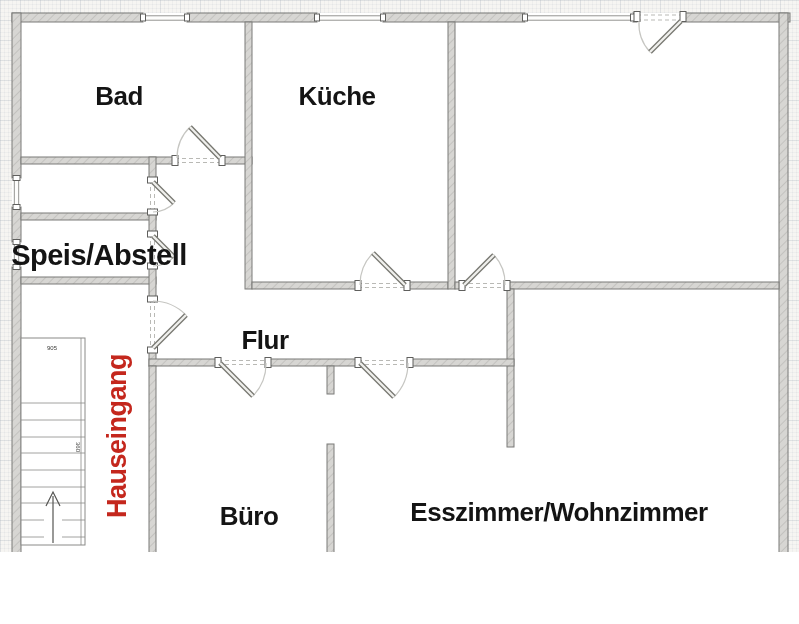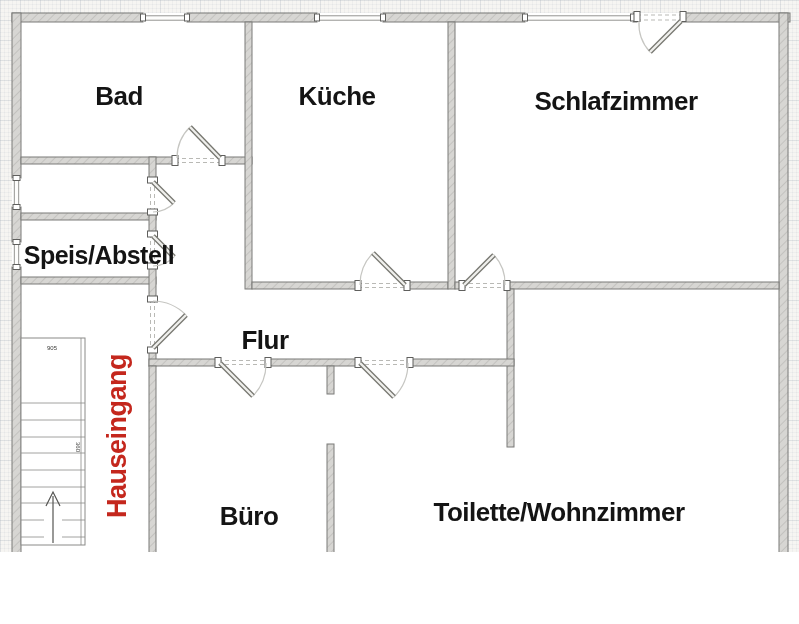--- a/index.html
+++ b/index.html
@@ -27,21 +27,21 @@
   .leafI{stroke:#efefec;stroke-width:2.4;fill:none;}
   .stairln{stroke:#8a8a88;stroke-width:0.8;fill:none;}
   .stairbox{fill:#ffffff;stroke:#8a8a88;stroke-width:1;}
   .arrow{stroke:#555553;stroke-width:1.2;fill:none;}
   .dim{font-size:6px;fill:#3a3a38;}
   .lbl{
     position:absolute;transform:translate(-50%,-50%);
     white-space:nowrap;font-weight:bold;font-size:26px;color:#141414;
     letter-spacing:-0.5px;
   }
-  .lbl.small{font-size:25px;}
+  .lbl.small{font-size:29px;}
   .lbl.entrance{
     color:#c4271d;font-size:27px;
     transform:translate(-50%,-50%) rotate(-90deg);
   }
 </style>
 </head>
 <body>
 
 <div class="canvas">
 <svg width="799" height="624" viewBox="0 0 799 624">
@@ -257,19 +257,18 @@
       <line class="arrow" x1="53" y1="543" x2="53" y2="496"></line>
       <polyline class="arrow" points="46,506 53,492 60,506"></polyline>
     </g>
     <text class="dim" x="52" y="350" text-anchor="middle">905</text>
     <text class="dim" x="76" y="447" text-anchor="middle" transform="rotate(90 76 447)">360</text>
   </g>
 </svg>
 
   <div class="lbl" style="left:119px;top:96px">Bad</div>
   <div class="lbl" style="left:337px;top:96px">Küche</div>
-  <div class="lbl" style="left:616px;top:101px">Schlafzimmer</div>
   <div class="lbl small" style="left:99px;top:255px">Speis/Abstell</div>
   <div class="lbl" style="left:265px;top:340px">Flur</div>
   <div class="lbl entrance" style="left:117px;top:436px">Hauseingang</div>
   <div class="lbl" style="left:249px;top:516px">Büro</div>
-  <div class="lbl" style="left:559px;top:512px">Toilette/Wohnzimmer</div>
+  <div class="lbl" style="left:559px;top:512px">Esszimmer/Wohnzimmer</div>
 </div>
 
 </body></html>

